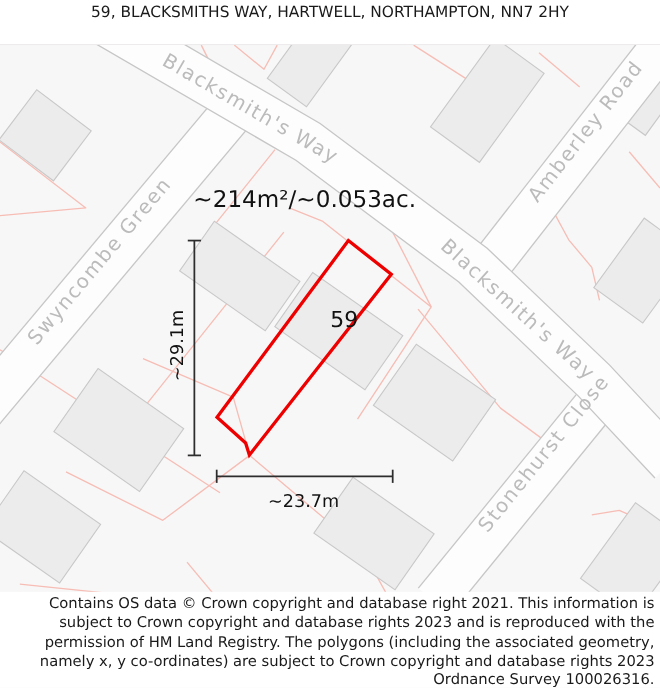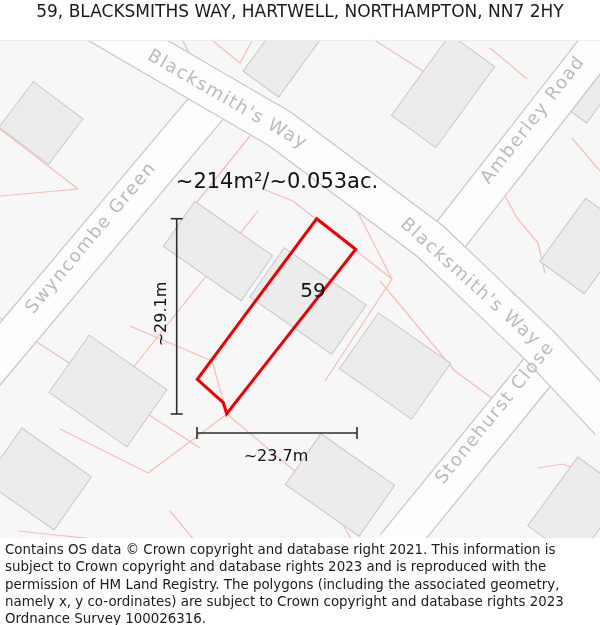--- a/index.html
+++ b/index.html
@@ -6,28 +6,28 @@
     --map-bg:#f8f7f7; --road-fill:#fdfdfd; --road-edge:#c7c6c6;
     --building-fill:#edecec; --building-edge:#c9c8c8; --parcel-line:#f6bdb5;
     --street-label:#bcbbbb; --property-outline:#ee0000; --dimension-line:#2d2d2d;
     --map-text:#111111; --page-text:#1a1a1a;
   }
   *{margin:0;padding:0;box-sizing:border-box}
   body{background:#fff;font-family:"DejaVu Sans","Liberation Sans",sans-serif;}
   .page{position:relative;width:600px;height:625px;background:#ffffff;overflow:hidden;}
   .hdr{position:absolute;top:0;left:0;width:600px;height:40px;text-align:center;
        color:var(--page-text);padding-top:2px;background:#fff;}
-  .hdr .t1{font-size:17px;line-height:19px;}
+  .hdr .t1{font-size:14px;line-height:19px;}
   .hdr .t2{font-size:13.5px;line-height:19px;}
   .map-wrap{position:absolute;top:40px;left:0;width:600px;height:498px;
        background:var(--map-bg);border-top:1px solid #edebeb;border-bottom:1px solid #edebeb;}
   .map-wrap svg{display:block}
   .ftr{position:absolute;top:538px;left:0;width:600px;height:87px;background:#fff;
        color:var(--page-text);font-size:13.4px;line-height:17.3px;padding:3px 5px 0 5px;
-       text-align:left;}
+       text-align:right;}
   
   .road-f{fill:var(--road-fill);stroke:none}
   .road-e{stroke:var(--road-edge);stroke-width:1.2;fill:none}
   .bld{fill:var(--building-fill);stroke:var(--building-edge);stroke-width:1}
   .pk{stroke:var(--parcel-line);stroke-width:1.2;fill:none;stroke-linejoin:round}
   .street-lbl{fill:var(--street-label);font-size:18px;letter-spacing:1.5px;
       font-family:"DejaVu Sans","Liberation Sans",sans-serif;}
   .prop{fill:none;stroke:var(--property-outline);stroke-width:3;stroke-linejoin:miter}
   .dim{stroke:var(--dimension-line);stroke-width:1.6}
   .map-lbl{fill:var(--map-text);font-family:"DejaVu Sans","Liberation Sans",sans-serif;}

